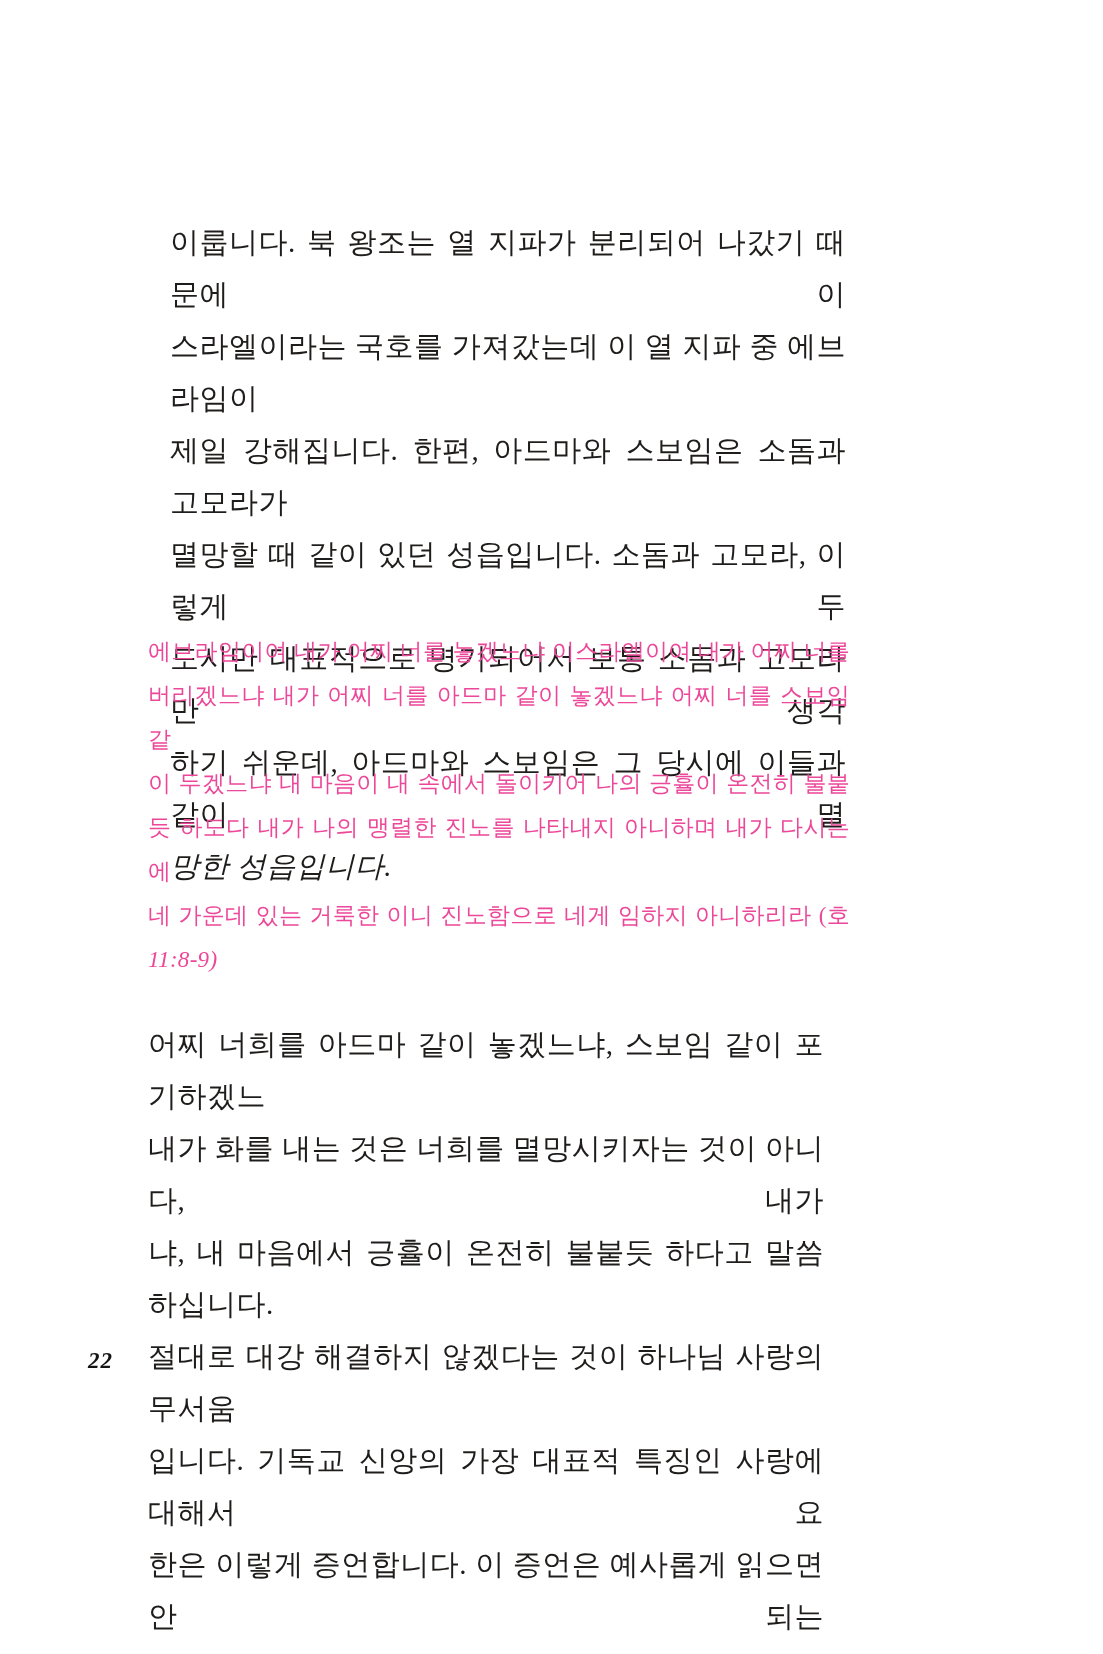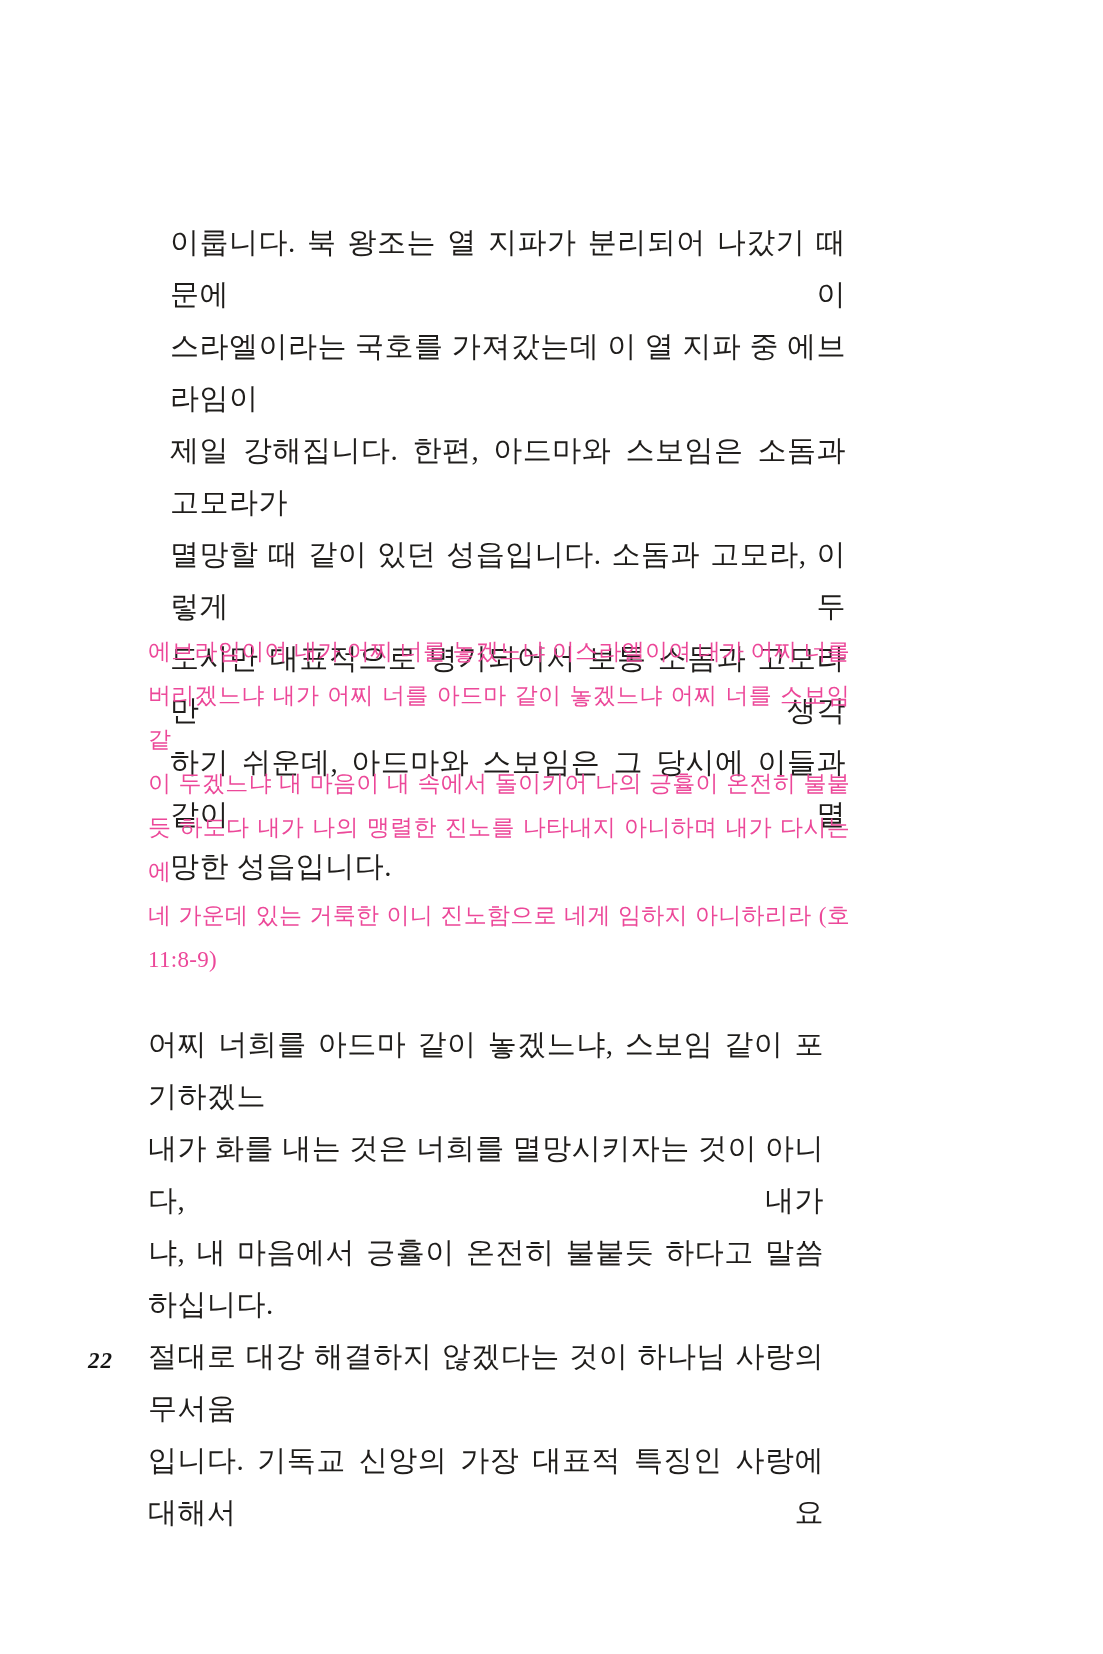--- a/index.html
+++ b/index.html
@@ -41,20 +41,21 @@
     letter-spacing: 0.3px;
   }
   .line {
     text-align: justify;
     text-align-last: justify;
     white-space: normal;
   }
   .line.last {
     text-align: left;
     text-align-last: left;
+    font-style: italic;
   }
   .page-number {
     position: absolute;
     left: 88px;
     top: 1348px;
     font-size: 23px;
     font-weight: 600;
     color: #141414;
     letter-spacing: 1px;
     font-style: italic;
@@ -83,17 +84,18 @@
     <div class="line">네 가운데 있는 거룩한 이니 진노함으로 네게 임하지 아니하리라 (호</div>
     <div class="line last">11:8-9)</div>
   </div>
 
   <div class="text-block body-par par2">
     <div class="line">어찌 너희를 아드마 같이 놓겠느냐, 스보임 같이 포기하겠느</div>
     <div class="line">내가 화를 내는 것은 너희를 멸망시키자는 것이 아니다, 내가</div>
     <div class="line">냐, 내 마음에서 긍휼이 온전히 불붙듯 하다고 말씀하십니다.</div>
     <div class="line">절대로 대강 해결하지 않겠다는 것이 하나님 사랑의 무서움</div>
     <div class="line">입니다. 기독교 신앙의 가장 대표적 특징인 사랑에 대해서 요</div>
+    <div class="line">한은 이렇게 증언합니다. 이 증언은 예사롭게 읽으면 안 되는</div>
   </div>
 
   <div class="page-number">22</div>
 
 </div>
 
 </body></html>

